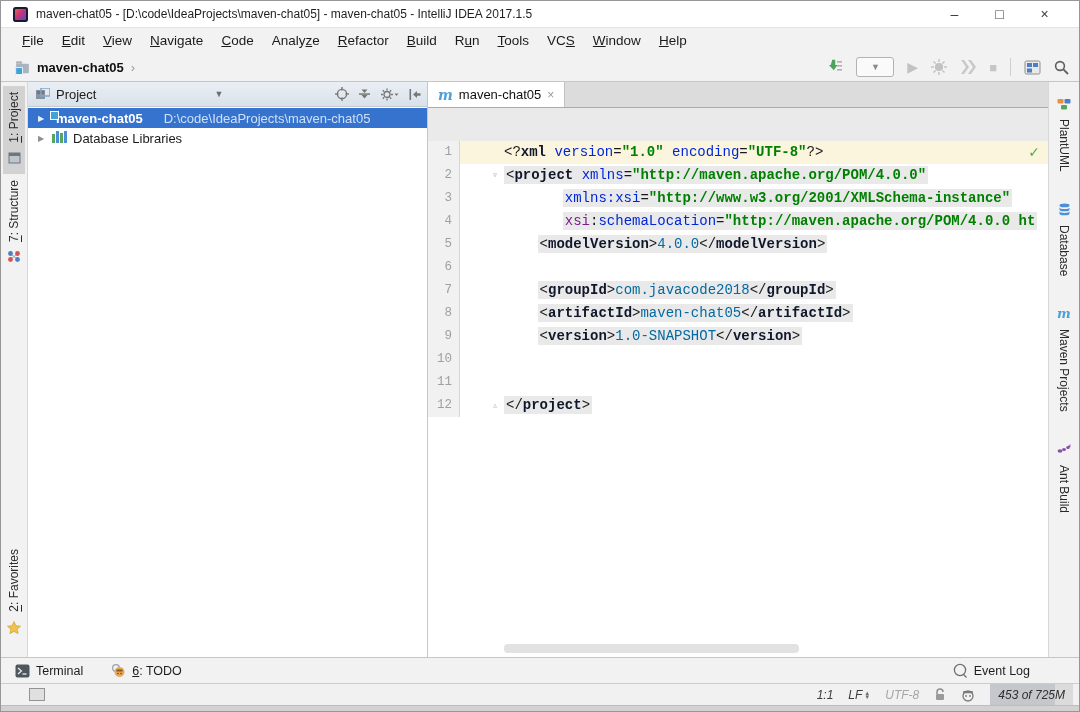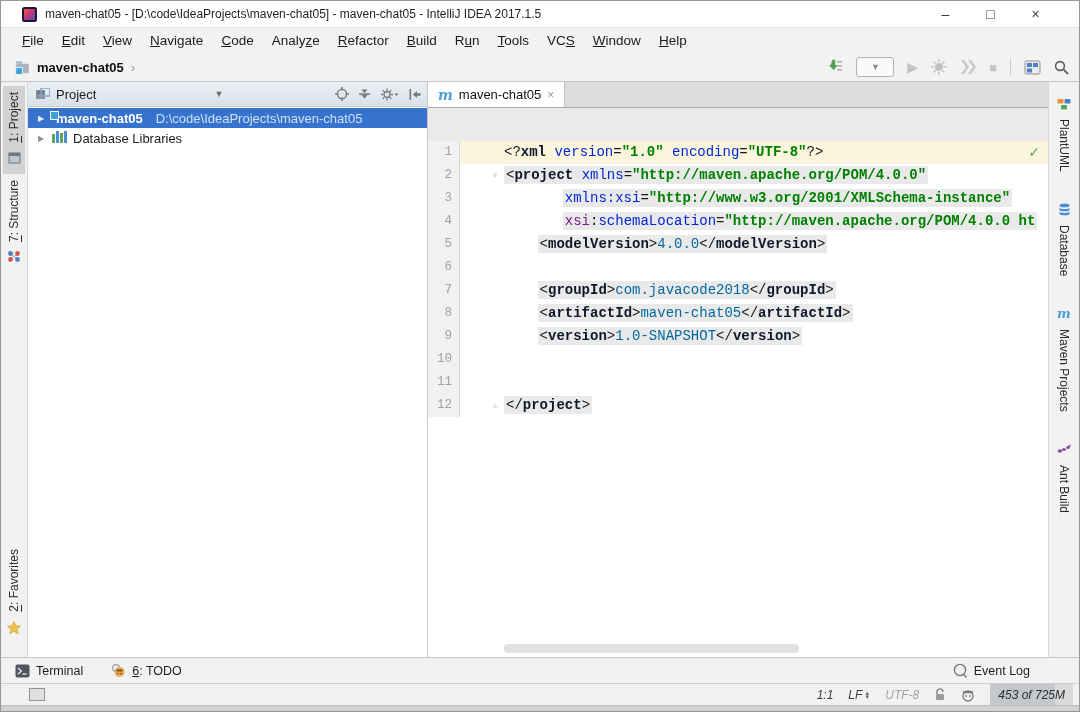--- a/index.html
+++ b/index.html
@@ -3,21 +3,21 @@
 <meta charset="utf-8">
 <style>
   * { margin:0; padding:0; box-sizing:border-box; }
   html,body { background:#D9D9D9; }
   body { font-family:"Liberation Sans", sans-serif; }
   .app { width:1080px; height:712px; background:#F2F2F2; border:1px solid #979797;
          display:flex; flex-direction:column; overflow:hidden; }
 
   
   .titlebar { height:27px; background:#FFFFFF; display:flex; align-items:center;
-              padding:0 21px; border-bottom:1px solid #E3E3E3; flex:0 0 27px; }
+              padding:0 12px; border-bottom:1px solid #E3E3E3; flex:0 0 27px; }
   .app-logo { width:15px; height:15px; border-radius:3px; margin-right:8px;
               background:linear-gradient(135deg,#F97A12 0%,#C9347E 45%,#2E55C9 100%);
               box-shadow:inset 0 0 0 2px #1a1a2e; }
   .title-text { font-size:12px; color:#1F1F1F; }
   .win-controls { margin-left:auto; display:flex; }
   .win-btn { width:45px; text-align:center; font-size:14px; color:#3F3F3F; cursor:default; }
 
   
   .menubar { height:25px; display:flex; align-items:center; padding:0 12px;
              background:#F2F2F2; flex:0 0 25px; font-size:13.5px; color:#1B1B1B; }
@@ -59,21 +59,21 @@
   .panel-title { display:flex; align-items:center; gap:6px; }
   .panel-dd { color:#6E6E6E; font-size:9px; margin-left:118px; }
   .panel-icons { margin-left:auto; display:flex; align-items:center; gap:9px; }
   .tree { padding-top:1px; }
   .tree-row { height:20px; display:flex; align-items:center; gap:5px; padding-left:8px;
               font-size:13px; color:#1B1B1B; white-space:nowrap; }
   .tree-row.selected { background:#3573CE; color:#FFFFFF; }
   .tree-row .arrow { font-size:8px; color:#8F8F8F; width:10px; text-align:center; }
   .tree-row.selected .arrow { color:#E9F0FA; }
   .tree-name-bold { font-weight:bold; }
-  .tree-path { color:#CFE0F5; margin-left:8px; }
+  .tree-path { color:#CFE0F5; margin-left:16px; }
   .folder-ico { width:15px; height:11px; background:#A9B4BE; border-radius:1px; position:relative; margin-top:2px; }
   .folder-ico:before { content:""; position:absolute; top:-3px; left:0; width:7px; height:3px;
                        background:#A9B4BE; border-radius:1px 1px 0 0; }
   .folder-ico:after { content:""; position:absolute; left:-1px; bottom:-2px; width:7px; height:7px;
                       background:#3FA3D8; border:1px solid #FFFFFF; }
   .lib-ico { display:inline-flex; gap:1px; align-items:flex-end; height:13px; margin:0 1px; }
   .lib-ico i { width:3px; display:block; }
 
   
   .editor { flex:1 1 auto; display:flex; flex-direction:column; min-width:0; background:#FFFFFF; position:relative; }

